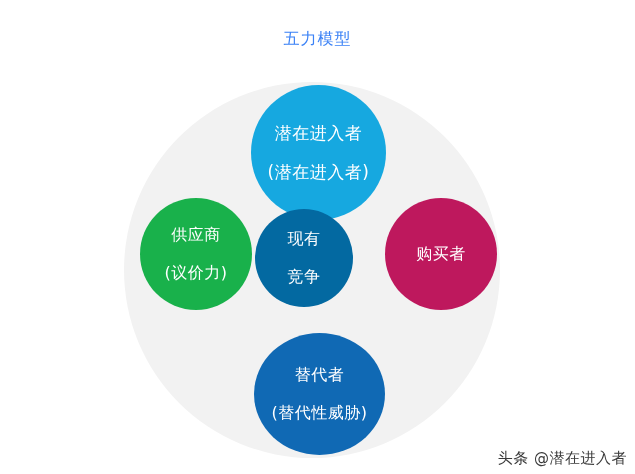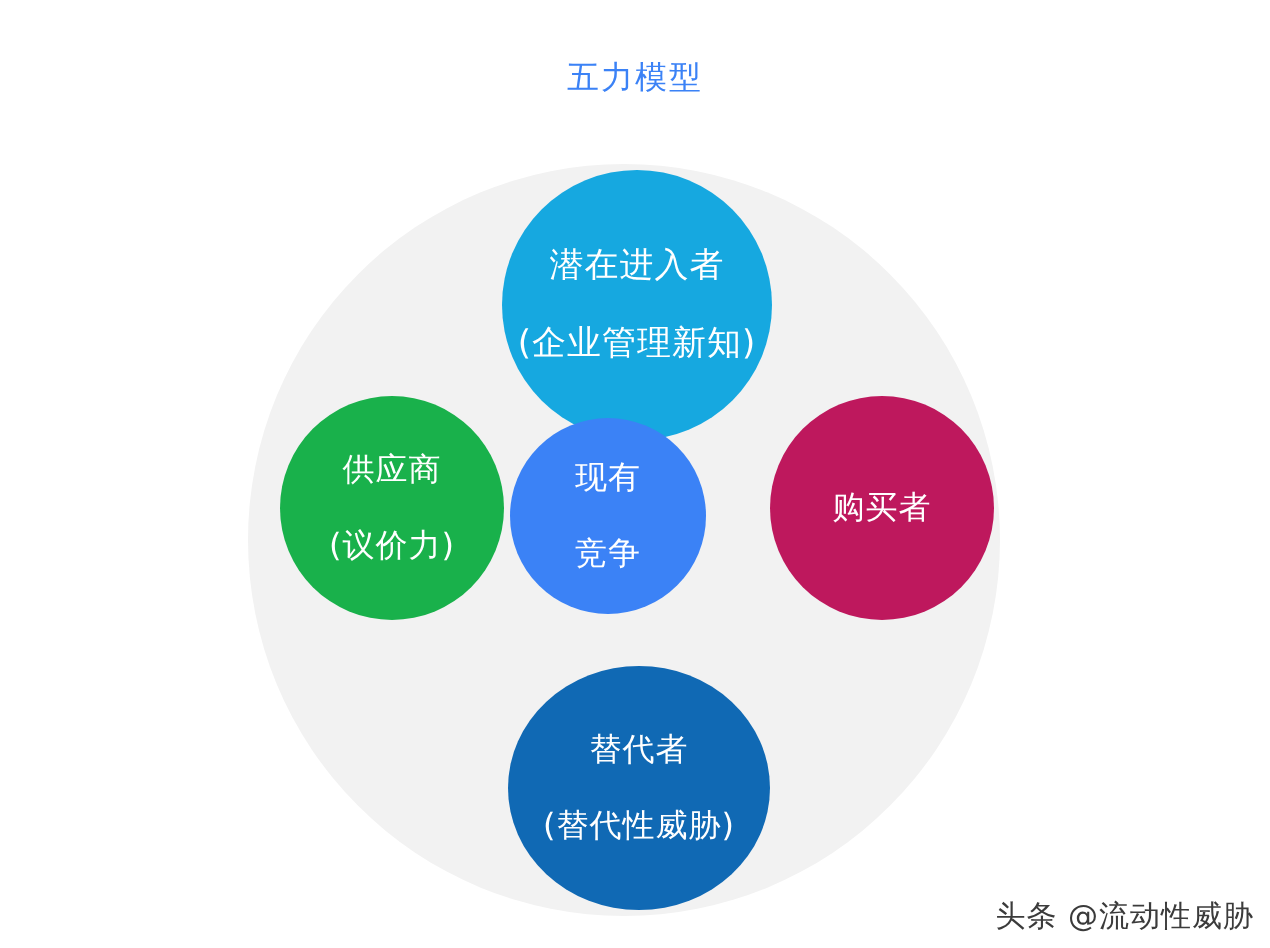--- a/index.html
+++ b/index.html
@@ -85,21 +85,21 @@
     top: 198px;
     width: 112px;
     height: 112px;
     background: #19b14b;
   }
   #circle-rivalry {
     left: 255px;
     top: 209px;
     width: 98px;
     height: 98px;
-    background: #3b82f6;
+    background: #0369a1;
   }
   #circle-buyers {
     left: 385px;
     top: 198px;
     width: 112px;
     height: 112px;
     background: #be185d;
   }
   #circle-substitutes {
     left: 254px;
@@ -130,21 +130,21 @@
 <body>
 
 <div id="canvas">
 
   <div id="chart-title">五力模型</div>
 
   <div id="backdrop-circle"></div>
 
   <div id="circle-entrants" class="force-circle">
     <span class="line">潜在进入者</span>
-    <span class="line">(企业管理新知)</span>
+    <span class="line">(潜在进入者)</span>
   </div>
 
   <div id="circle-suppliers" class="force-circle">
     <span class="line">供应商</span>
     <span class="line">(议价力)</span>
   </div>
 
   <div id="circle-rivalry" class="force-circle">
     <span class="line">现有</span>
     <span class="line">竞争</span>
@@ -152,15 +152,15 @@
 
   <div id="circle-buyers" class="force-circle">
     <span class="line">购买者</span>
   </div>
 
   <div id="circle-substitutes" class="force-circle">
     <span class="line">替代者</span>
     <span class="line">(替代性威胁)</span>
   </div>
 
-  <div id="watermark">头条 @流动性威胁</div>
+  <div id="watermark">头条 @潜在进入者</div>
 
 </div>
 
 </body></html>

